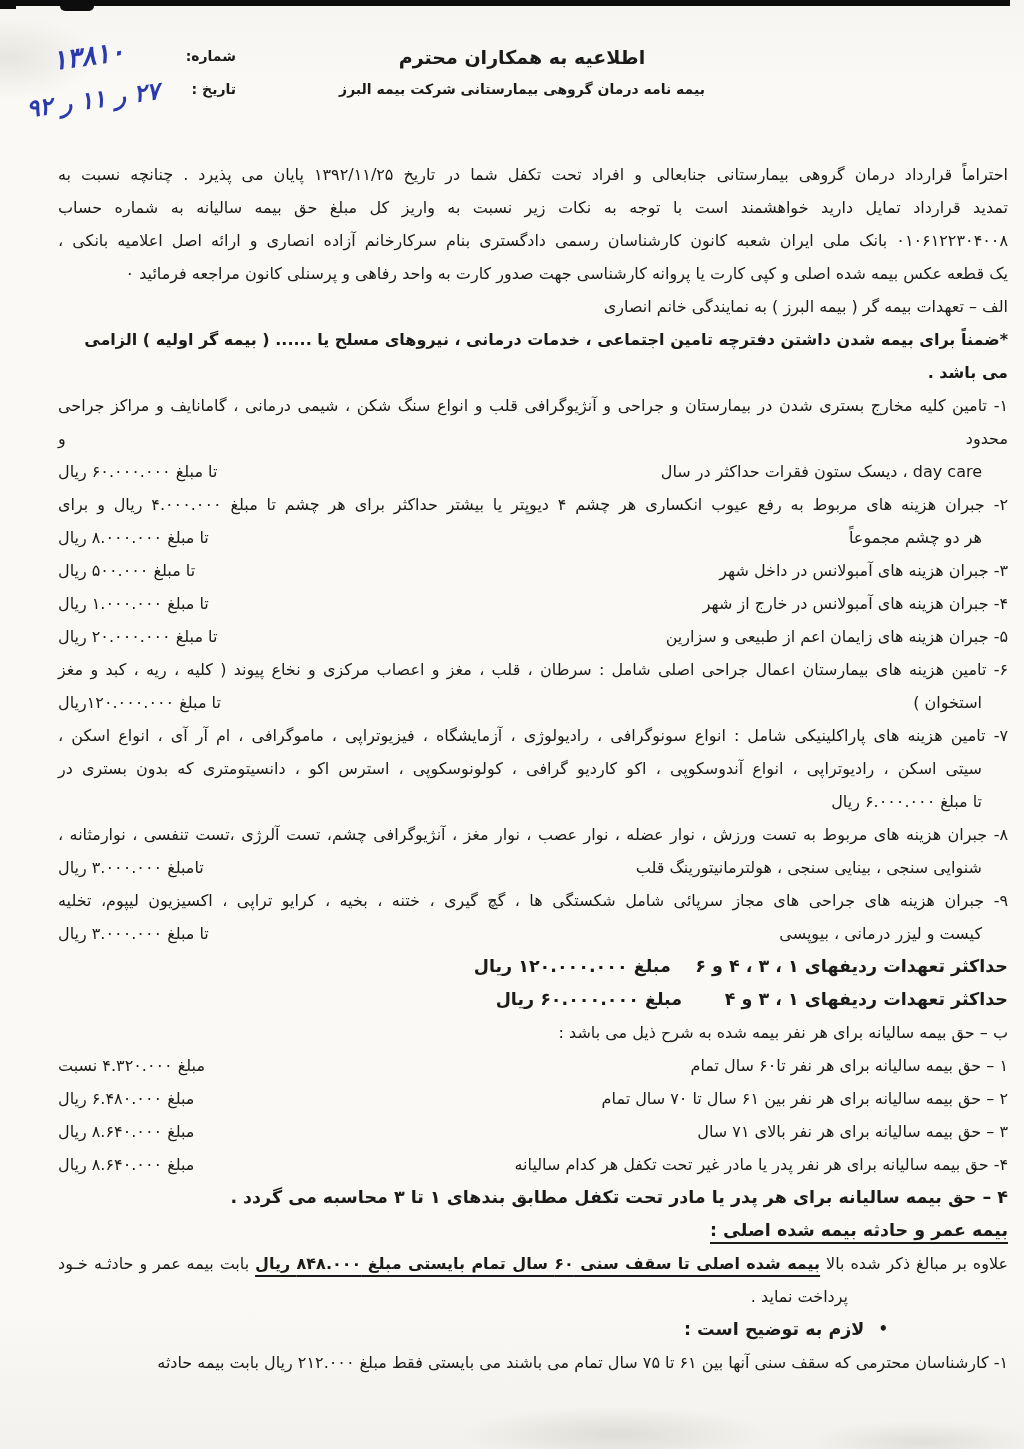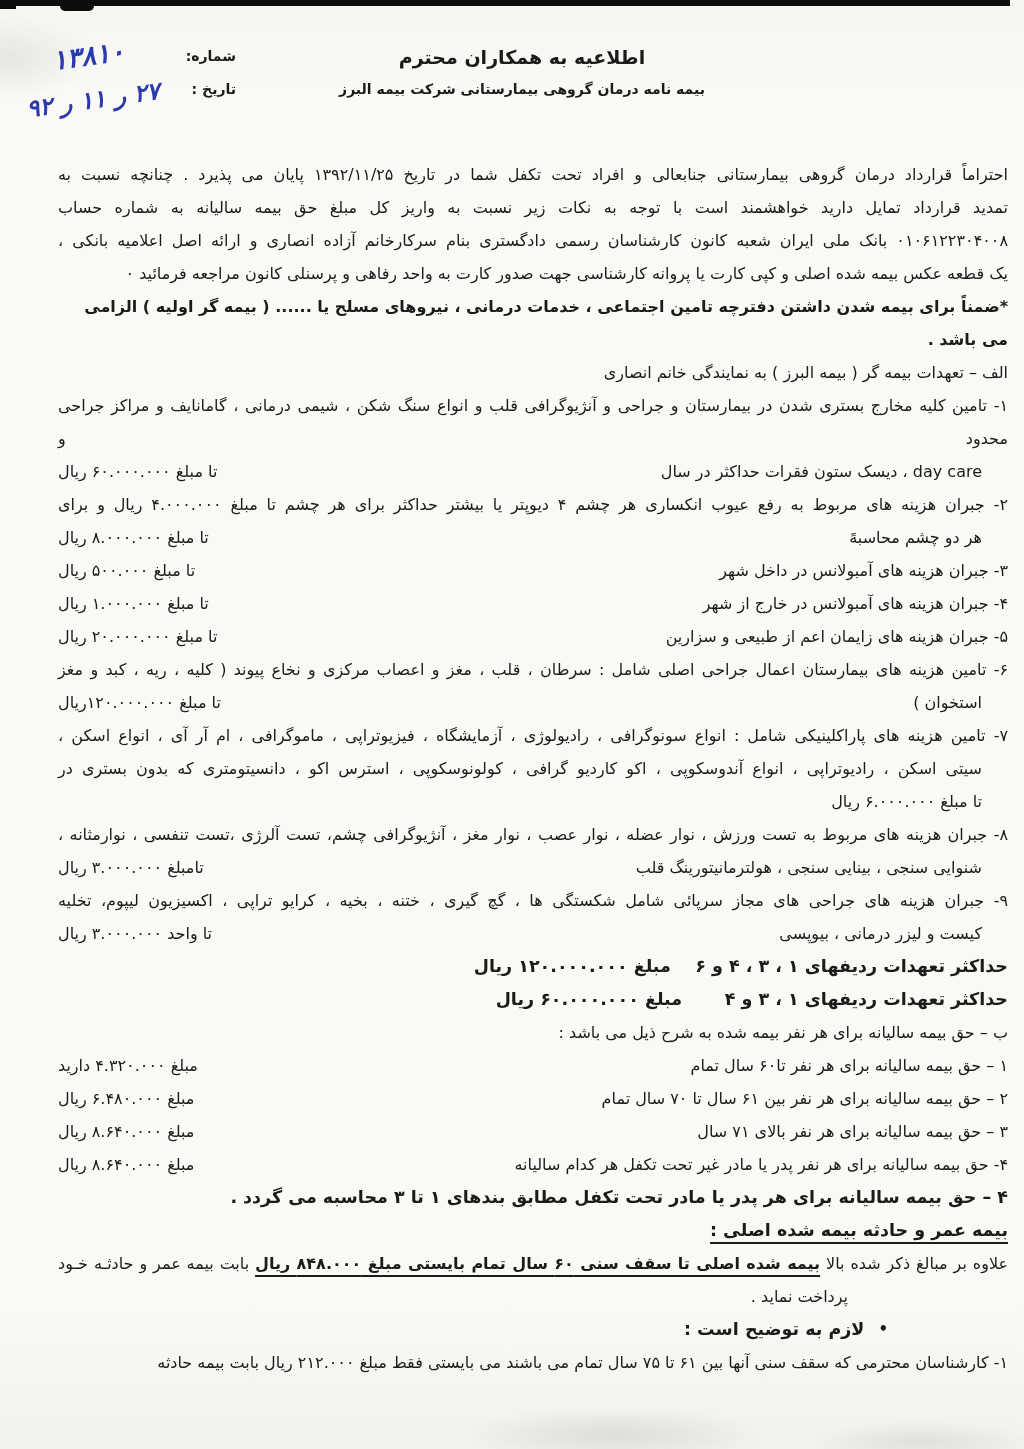--- a/index.html
+++ b/index.html
@@ -66,30 +66,30 @@
     </div>
     <div class="hand hand-number">۱۳۸۱۰</div>
     <div class="hand hand-date">۹۲ ر ۱۱ ر ۲۷</div>
   </div>
 
   <div class="doc-body">
       <div class="row just"><span>احتراماً قرارداد درمان گروهی بیمارستانی جنابعالی و افراد تحت تکفل شما در تاریخ ۱۳۹۲/۱۱/۲۵ پایان می پذیرد . چنانچه نسبت به</span></div>
       <div class="row just"><span>تمدید قرارداد تمایل دارید خواهشمند است با توجه به نکات زیر نسبت به واریز کل مبلغ حق بیمه سالیانه به شماره حساب</span></div>
       <div class="row just"><span>۰۱۰۶۱۲۲۳۰۴۰۰۸ بانک ملی ایران شعبه کانون کارشناسان رسمی دادگستری بنام سرکارخانم آزاده انصاری و ارائه اصل اعلامیه بانکی ،</span></div>
       <div class="row"><span>یک قطعه عکس بیمه شده اصلی و کپی کارت یا پروانه کارشناسی جهت صدور کارت به واحد رفاهی و پرسنلی کانون مراجعه فرمائید ۰</span></div>
+      <div class="row"><span>الف – تعهدات بیمه گر ( بیمه البرز ) به نمایندگی خانم انصاری</span></div>
       <div class="row bold"><span>*ضمناً برای بیمه شدن داشتن دفترچه تامین اجتماعی ، خدمات درمانی ، نیروهای مسلح یا ...... ( بیمه گر اولیه ) الزامی می باشد .</span></div>
-      <div class="row"><span>الف – تعهدات بیمه گر ( بیمه البرز ) به نمایندگی خانم انصاری</span></div>
       <div class="row just"><span>۱- تامین کلیه مخارج بستری شدن در بیمارستان و جراحی و آنژیوگرافی قلب و انواع سنگ شکن ، شیمی درمانی ، گامانایف و مراکز جراحی محدود و</span></div>
       <div class="row cont has-amount">
         <span class="txt">day care ، دیسک ستون فقرات حداکثر در سال</span>
         <span class="amount">تا مبلغ ۶۰.۰۰۰.۰۰۰ ریال</span>
       </div>
       <div class="row just"><span>۲- جبران هزینه های مربوط به رفع عیوب انکساری هر چشم ۴ دیوپتر یا بیشتر حداکثر برای هر چشم تا مبلغ ۴.۰۰۰.۰۰۰ ریال و برای</span></div>
       <div class="row cont has-amount">
-        <span class="txt">هر دو چشم محاسبهً</span>
+        <span class="txt">هر دو چشم مجموعاً</span>
         <span class="amount">تا مبلغ ۸.۰۰۰.۰۰۰ ریال</span>
       </div>
       <div class="row has-amount">
         <span class="txt">۳- جبران هزینه های آمبولانس در داخل شهر</span>
         <span class="amount">تا مبلغ  ۵۰۰.۰۰۰ ریال</span>
       </div>
       <div class="row has-amount">
         <span class="txt">۴- جبران هزینه های آمبولانس در خارج از شهر</span>
         <span class="amount">تا مبلغ  ۱.۰۰۰.۰۰۰  ریال</span>
       </div>
@@ -108,28 +108,28 @@
         <span class="amount">تا مبلغ  ۶.۰۰۰.۰۰۰  ریال</span>
       </div>
       <div class="row just"><span>۸- جبران هزینه های مربوط به تست ورزش ، نوار عضله ، نوار عصب ، نوار مغز ، آنژیوگرافی چشم، تست آلرژی ،تست تنفسی ، نوارمثانه ،</span></div>
       <div class="row cont has-amount">
         <span class="txt">شنوایی سنجی ، بینایی سنجی ، هولترمانیتورینگ قلب</span>
         <span class="amount">تامبلغ  ۳.۰۰۰.۰۰۰  ریال</span>
       </div>
       <div class="row just"><span>۹- جبران هزینه های جراحی های مجاز سرپائی شامل شکستگی ها ، گچ گیری ، ختنه ، بخیه ، کرایو تراپی ، اکسیزیون لیپوم، تخلیه</span></div>
       <div class="row cont has-amount">
         <span class="txt">کیست و لیزر درمانی ، بیوپسی</span>
-        <span class="amount">تا واحد  ۳.۰۰۰.۰۰۰  ریال</span>
+        <span class="amount">تا مبلغ  ۳.۰۰۰.۰۰۰  ریال</span>
       </div>
       <div class="row boldline"><span>حداکثر تعهدات ردیفهای ۱ ، ۳ ، ۴ و ۶&nbsp;&nbsp;&nbsp; مبلغ ۱۲۰.۰۰۰.۰۰۰ ریال</span></div>
       <div class="row boldline"><span>حداکثر تعهدات ردیفهای ۱ ، ۳ و ۴&nbsp;&nbsp;&nbsp;&nbsp;&nbsp;&nbsp; مبلغ  ۶۰.۰۰۰.۰۰۰  ریال</span></div>
       <div class="row"><span>ب – حق بیمه سالیانه برای هر نفر بیمه شده به شرح ذیل می باشد :</span></div>
       <div class="row has-amount">
         <span class="txt">۱ – حق بیمه سالیانه برای هر نفر تا۶۰ سال تمام</span>
-        <span class="amount">مبلغ  ۴.۳۲۰.۰۰۰  دارید</span>
+        <span class="amount">مبلغ  ۴.۳۲۰.۰۰۰  نسبت</span>
       </div>
       <div class="row has-amount">
         <span class="txt">۲ – حق بیمه سالیانه برای هر نفر بین ۶۱ سال تا ۷۰ سال تمام</span>
         <span class="amount">مبلغ  ۶.۴۸۰.۰۰۰ ریال</span>
       </div>
       <div class="row has-amount">
         <span class="txt">۳ – حق بیمه سالیانه برای هر نفر بالای ۷۱ سال</span>
         <span class="amount">مبلغ  ۸.۶۴۰.۰۰۰  ریال</span>
       </div>
       <div class="row has-amount">

